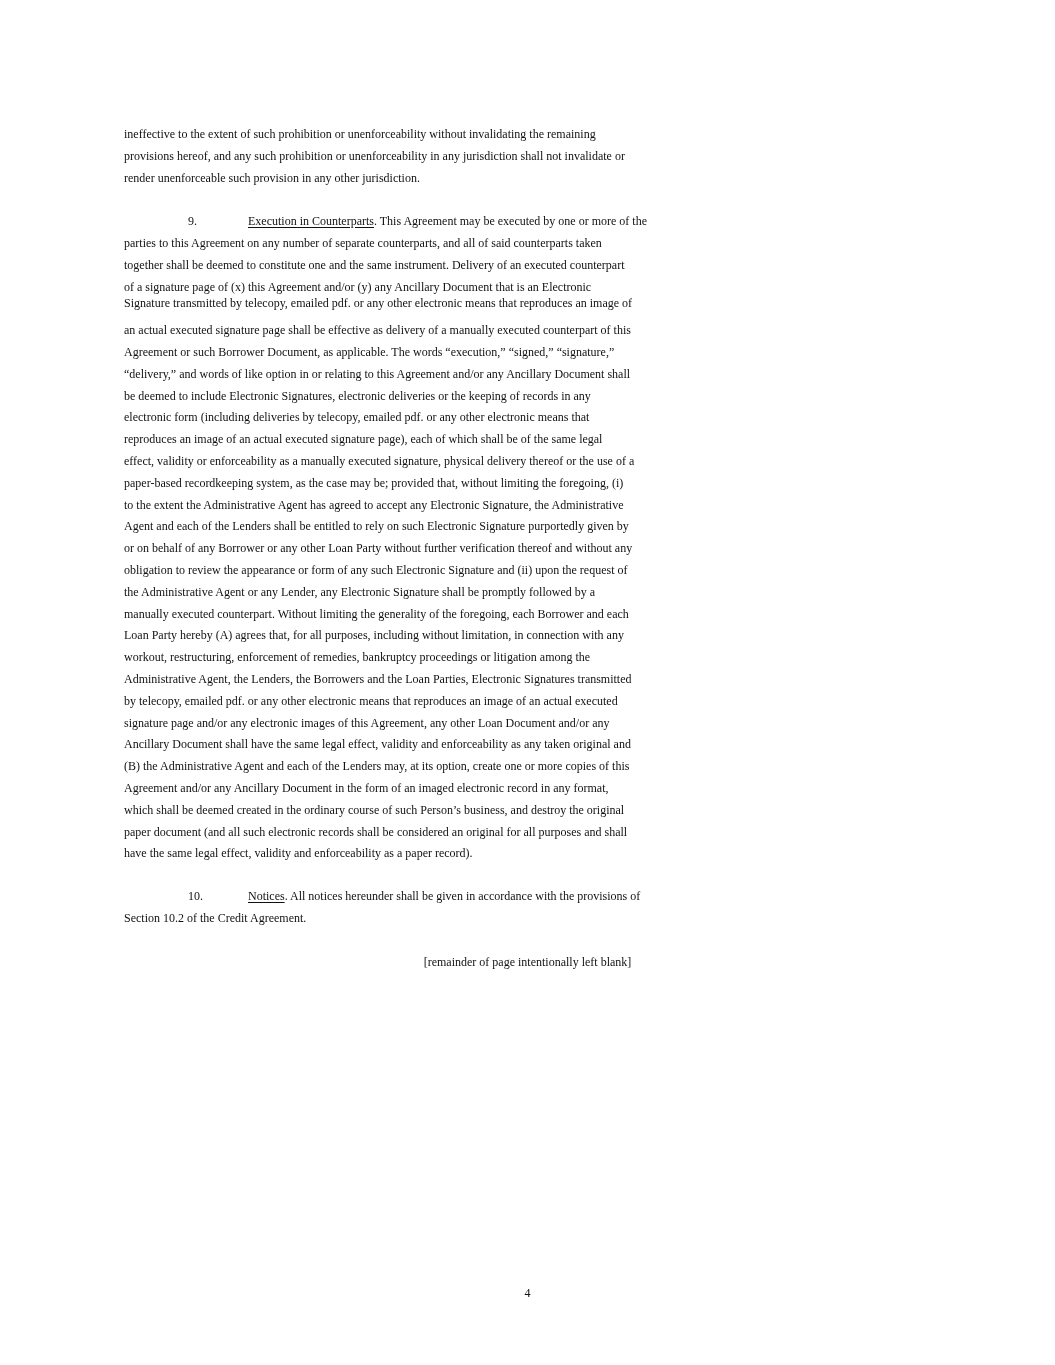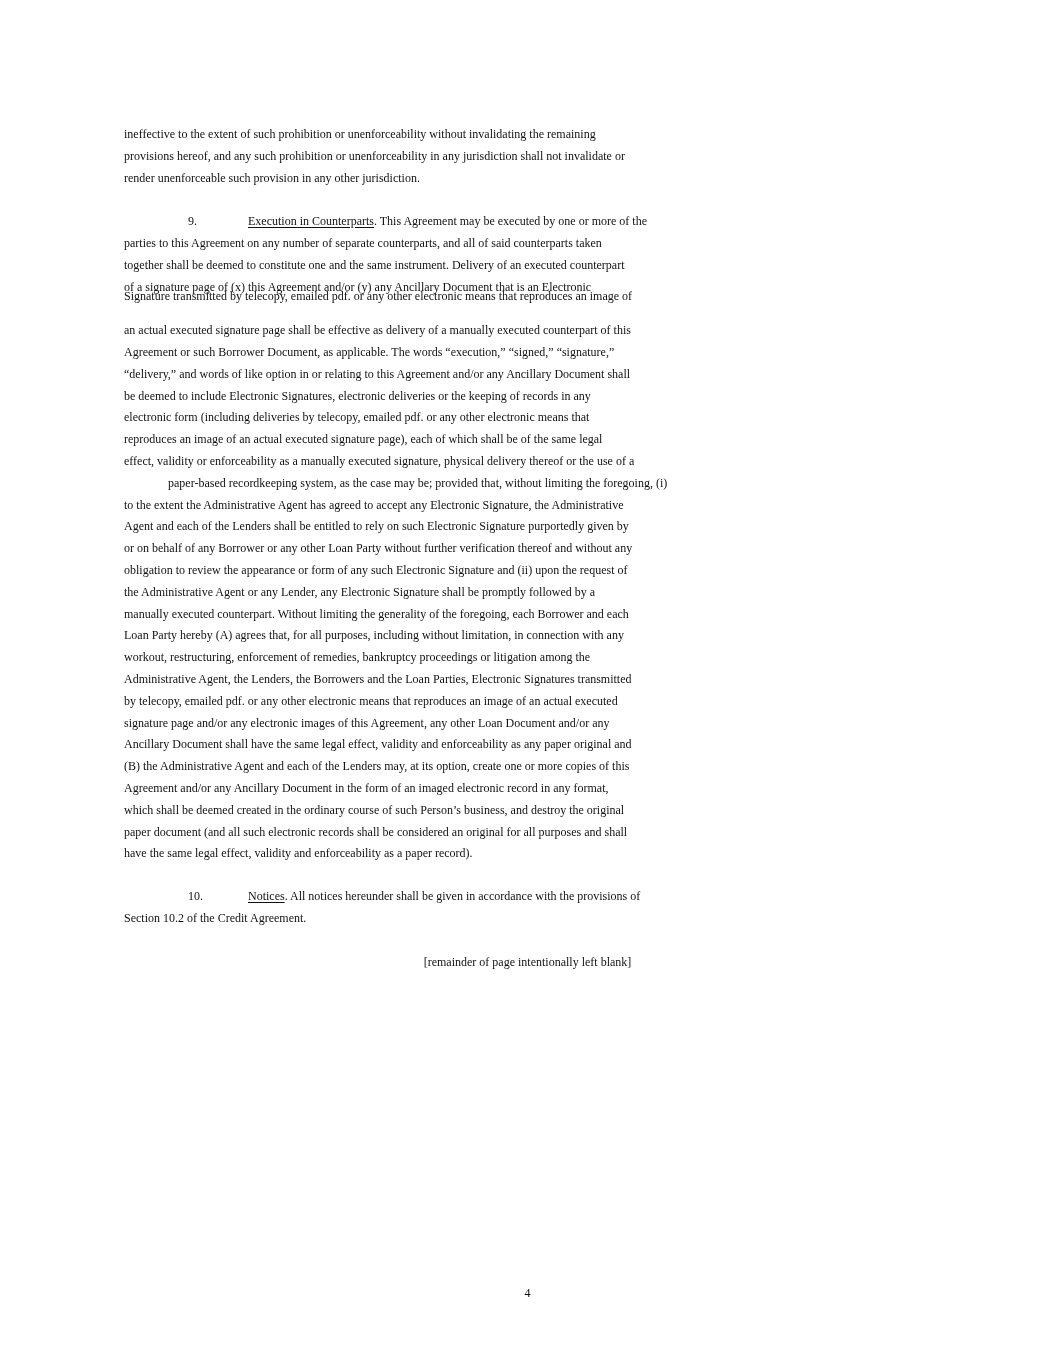--- a/index.html
+++ b/index.html
@@ -26,41 +26,41 @@
     <div class="line" style="top:146px">provisions hereof, and any such prohibition or unenforceability in any jurisdiction shall not invalidate or</div>
     <div class="line" style="top:168px">render unenforceable such provision in any other jurisdiction.</div>
   </div>
 
   <div>
     <div class="line indent" style="top:211px"><span class="num">9.</span><span class="u">Execution in Counterparts</span><span>. This Agreement may be executed by one or more of the</span></div>
     <div id="s9-lines">
         <div class="line" style="top: 233px;">parties to this Agreement on any number of separate counterparts, and all of said counterparts taken</div>
         <div class="line" style="top: 254.8px;">together shall be deemed to constitute one and the same instrument. Delivery of an executed counterpart</div>
         <div class="line" style="top: 276.6px;">of a signature page of (x) this Agreement and/or (y) any Ancillary Document that is an Electronic</div>
-        <div class="line" style="top: 286px; text-align: right;">Signature transmitted by telecopy, emailed pdf. or any other electronic means that reproduces an image of</div>
+        <div class="line" style="top: 293px; text-align: right;">Signature transmitted by telecopy, emailed pdf. or any other electronic means that reproduces an image of</div>
         <div class="line" style="top: 320.2px;">an actual executed signature page shall be effective as delivery of a manually executed counterpart of this</div>
         <div class="line" style="top: 342px;">Agreement or such Borrower Document, as applicable. The words “execution,” “signed,” “signature,”</div>
         <div class="line" style="top: 363.8px;">“delivery,” and words of like option in or relating to this Agreement and/or any Ancillary Document shall</div>
         <div class="line" style="top: 385.6px;">be deemed to include Electronic Signatures, electronic deliveries or the keeping of records in any</div>
         <div class="line" style="top: 407.4px;">electronic form (including deliveries by telecopy, emailed pdf. or any other electronic means that</div>
         <div class="line" style="top: 429.2px;">reproduces an image of an actual executed signature page), each of which shall be of the same legal</div>
         <div class="line" style="top: 451px;">effect, validity or enforceability as a manually executed signature, physical delivery thereof or the use of a</div>
-        <div class="line" style="top: 472.8px; margin-left: 44px;">paper-based recordkeeping system, as the case may be; provided that, without limiting the foregoing, (i)</div>
+        <div class="line" style="top: 472.8px;">paper-based recordkeeping system, as the case may be; provided that, without limiting the foregoing, (i)</div>
         <div class="line" style="top: 494.6px;">to the extent the Administrative Agent has agreed to accept any Electronic Signature, the Administrative</div>
         <div class="line" style="top: 516.4px;">Agent and each of the Lenders shall be entitled to rely on such Electronic Signature purportedly given by</div>
         <div class="line" style="top: 538.2px;">or on behalf of any Borrower or any other Loan Party without further verification thereof and without any</div>
         <div class="line" style="top: 560px;">obligation to review the appearance or form of any such Electronic Signature and (ii) upon the request of</div>
         <div class="line" style="top: 581.8px;">the Administrative Agent or any Lender, any Electronic Signature shall be promptly followed by a</div>
         <div class="line" style="top: 603.6px;">manually executed counterpart. Without limiting the generality of the foregoing, each Borrower and each</div>
         <div class="line" style="top: 625.4px;">Loan Party hereby (A) agrees that, for all purposes, including without limitation, in connection with any</div>
         <div class="line" style="top: 647.2px;">workout, restructuring, enforcement of remedies, bankruptcy proceedings or litigation among the</div>
         <div class="line" style="top: 669px;">Administrative Agent, the Lenders, the Borrowers and the Loan Parties, Electronic Signatures transmitted</div>
         <div class="line" style="top: 690.8px;">by telecopy, emailed pdf. or any other electronic means that reproduces an image of an actual executed</div>
         <div class="line" style="top: 712.6px; text-align: right;">signature page and/or any electronic images of this Agreement, any other Loan Document and/or any</div>
-        <div class="line" style="top: 734.4px;">Ancillary Document shall have the same legal effect, validity and enforceability as any paper original and</div>
+        <div class="line" style="top: 734.4px;">Ancillary Document shall have the same legal effect, validity and enforceability as any taken original and</div>
         <div class="line" style="top: 756.2px;">(B) the Administrative Agent and each of the Lenders may, at its option, create one or more copies of this</div>
         <div class="line" style="top: 778px;">Agreement and/or any Ancillary Document in the form of an imaged electronic record in any format,</div>
         <div class="line" style="top: 799.8px;">which shall be deemed created in the ordinary course of such Person’s business, and destroy the original</div>
         <div class="line" style="top: 821.6px;">paper document (and all such electronic records shall be considered an original for all purposes and shall</div>
         <div class="line" style="top: 843.4px;">have the same legal effect, validity and enforceability as a paper record).</div>
       </div>
   </div>
 
   <div>
     <div class="line indent" style="top:886px"><span class="num">10.</span><span class="u">Notices</span><span>.  All notices hereunder shall be given in accordance with the provisions of</span></div>

